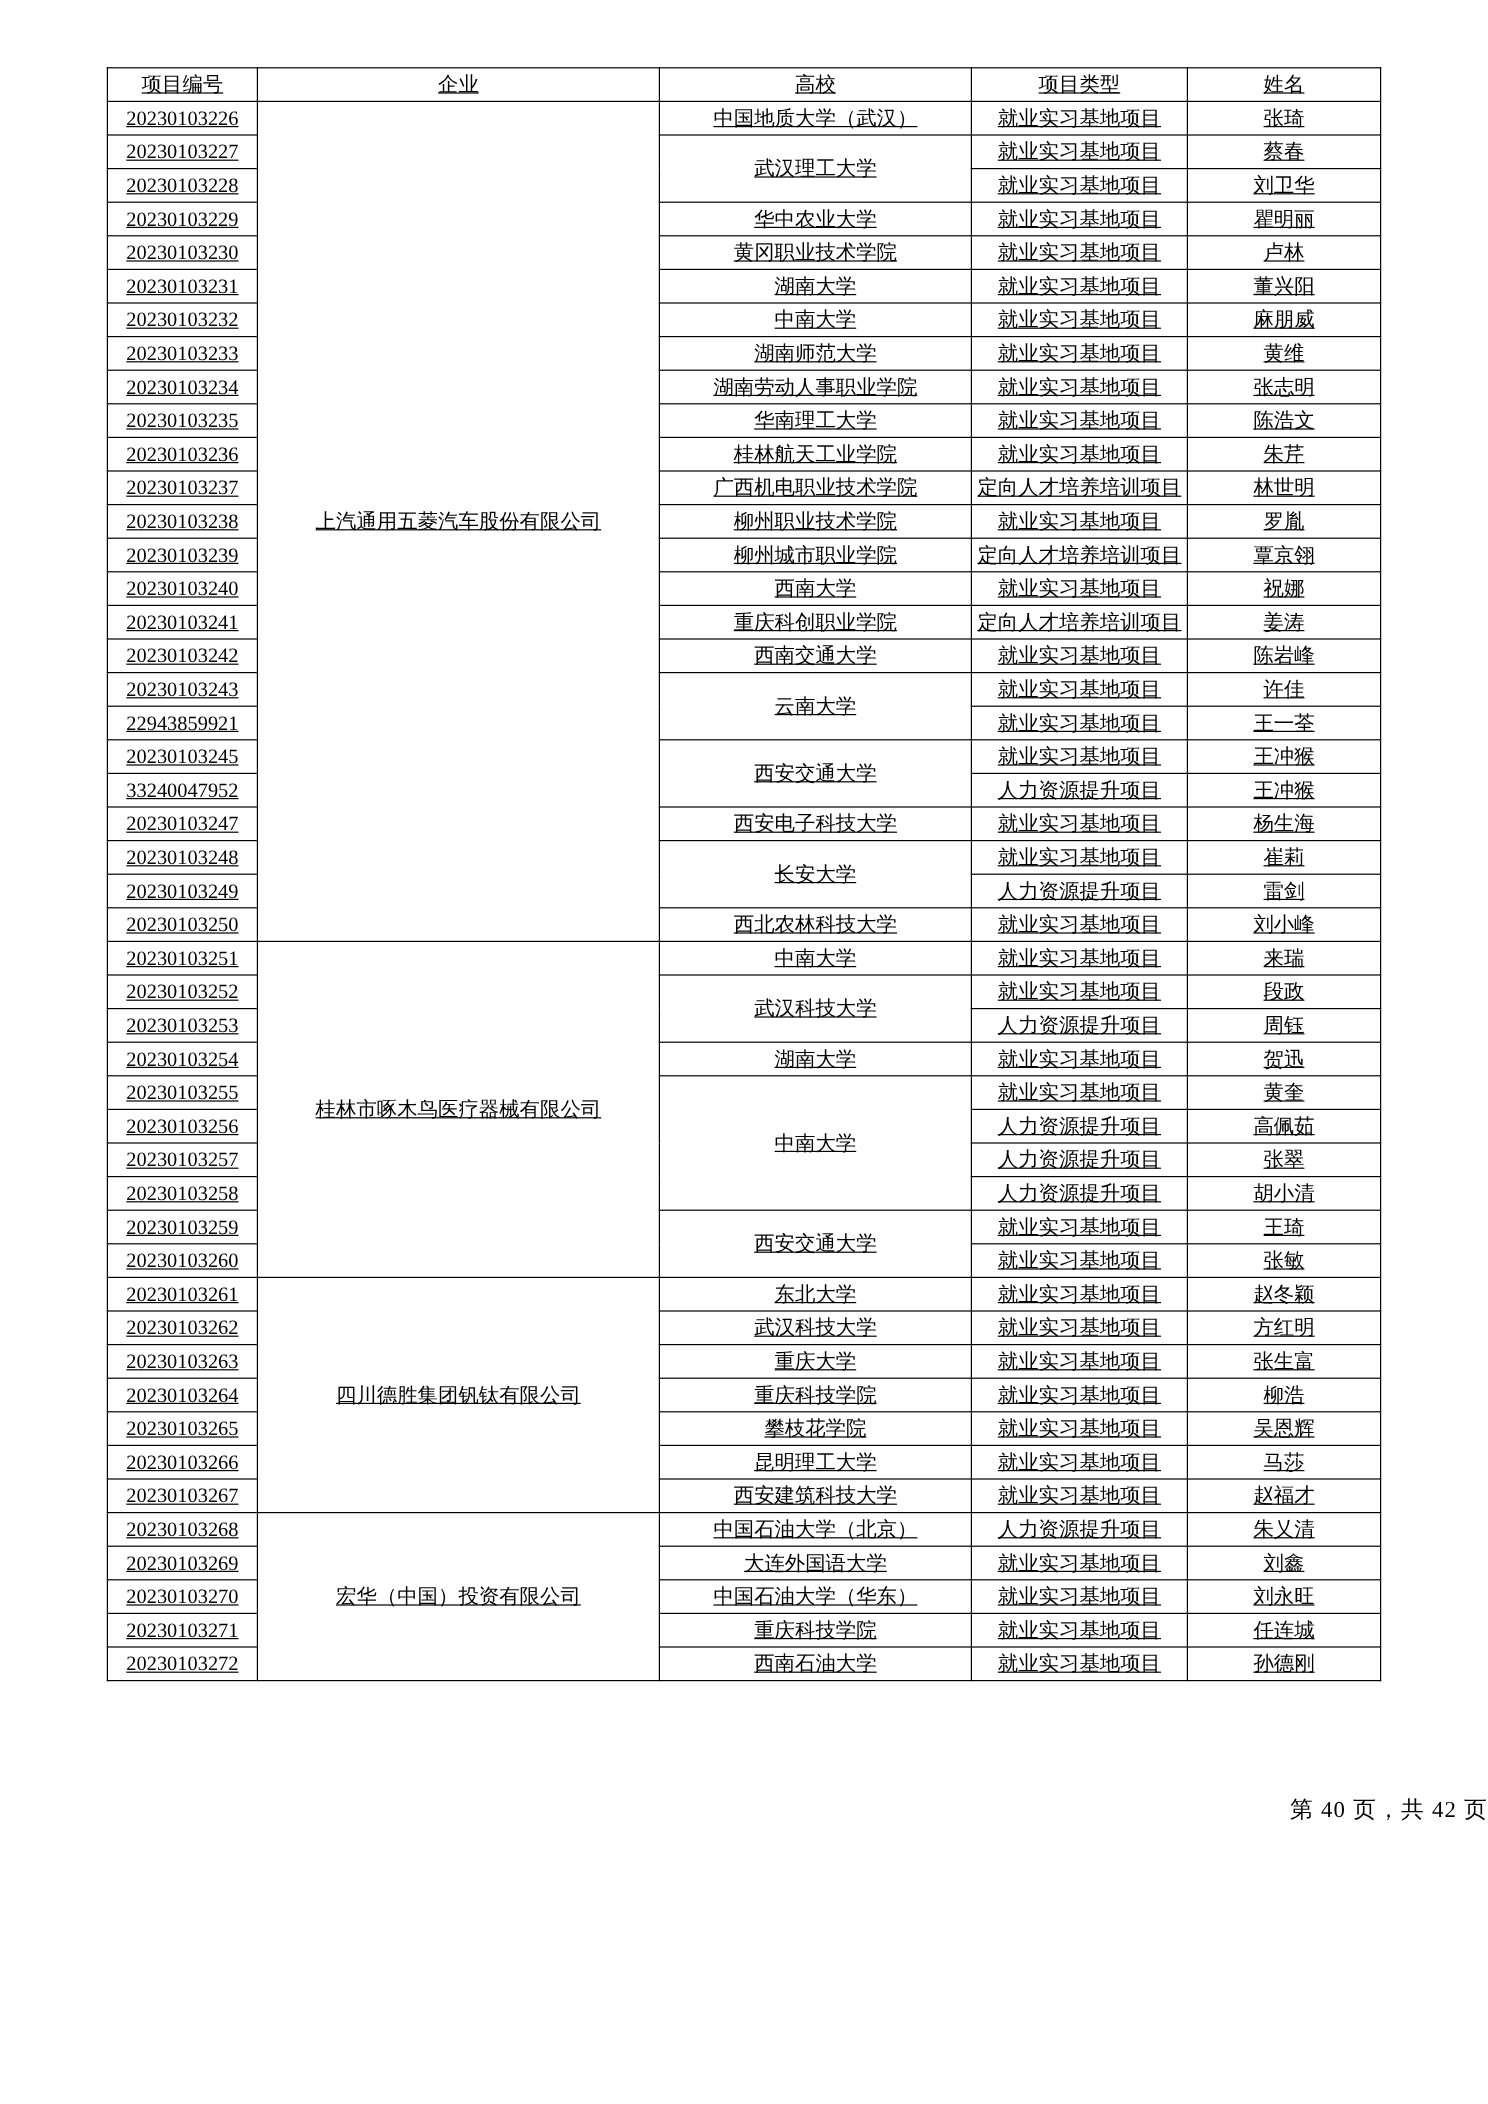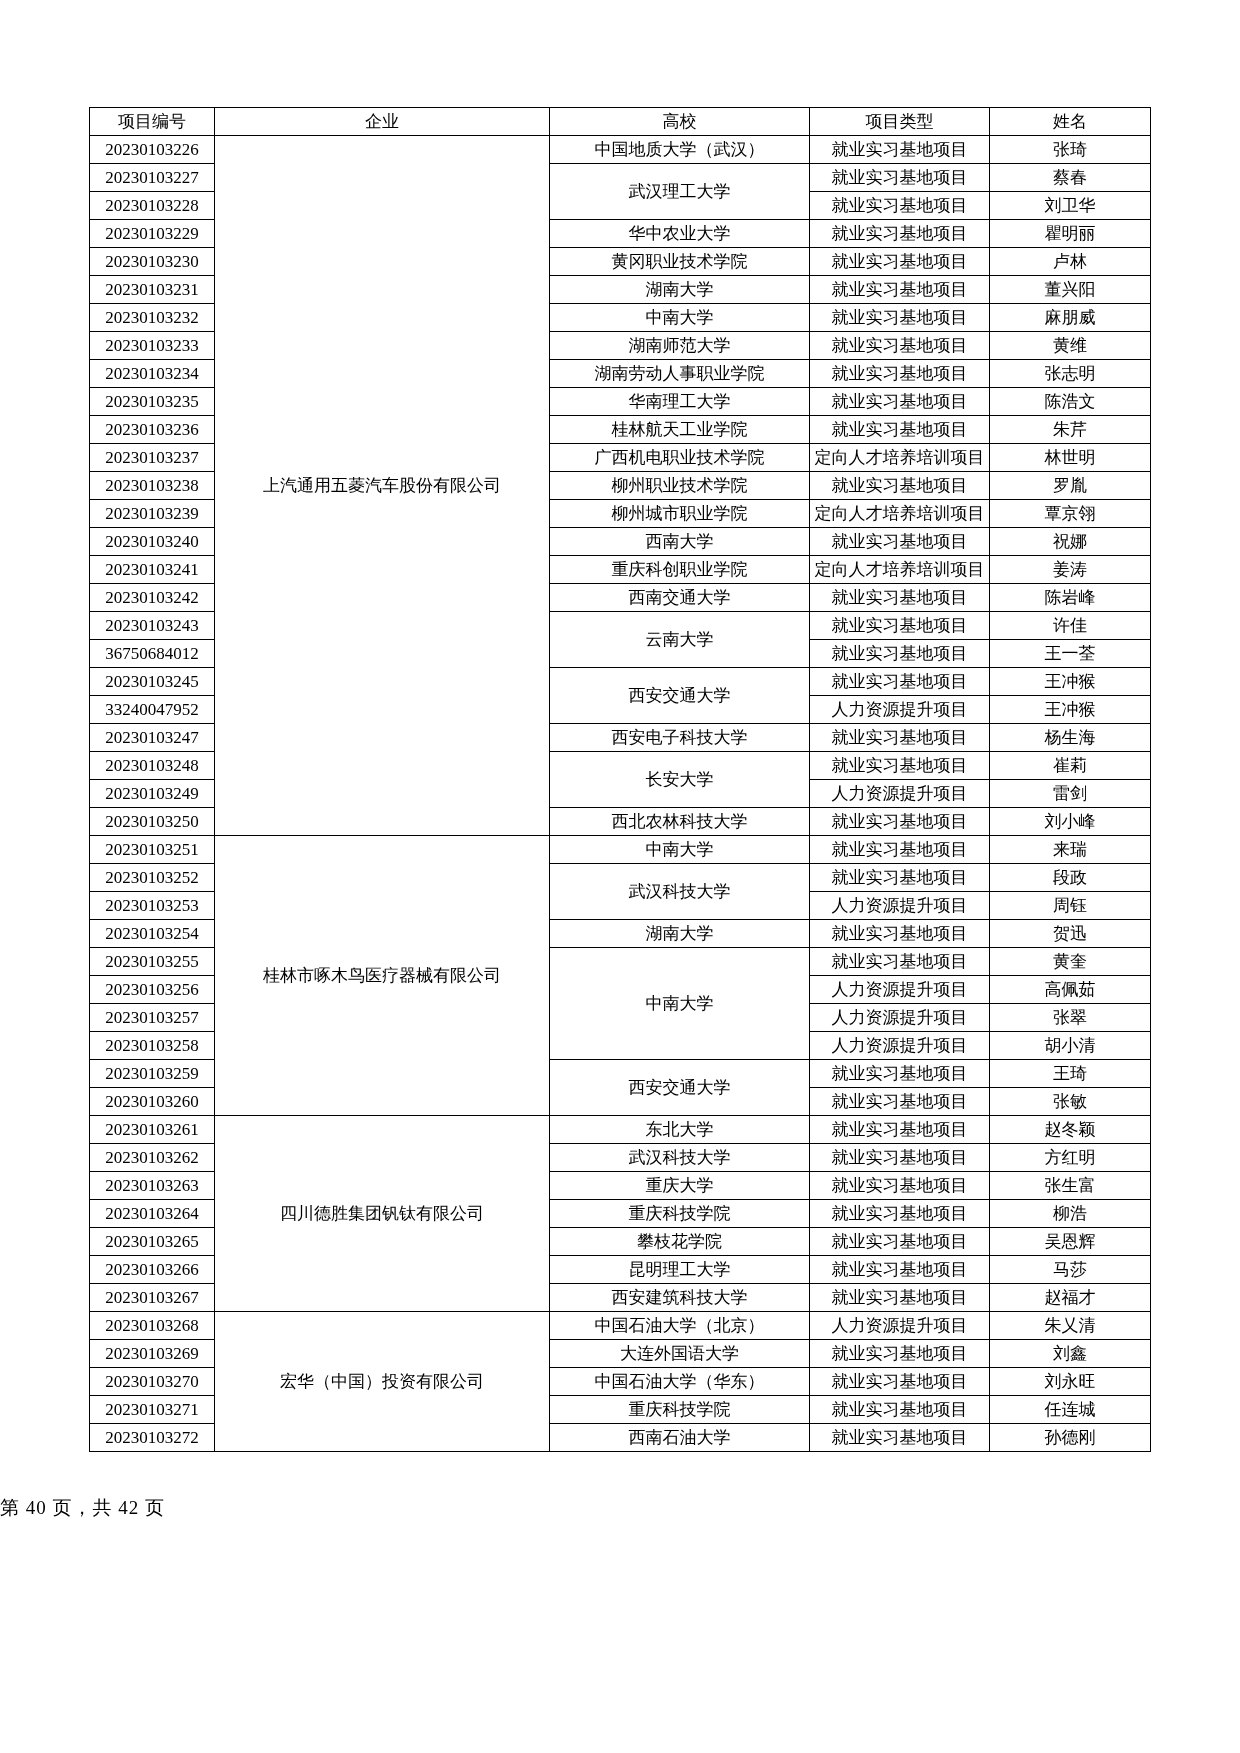--- a/index.html
+++ b/index.html
@@ -11,21 +11,22 @@
     width: 1240px;
     height: 1753px;
     font-family: "Liberation Serif", "DejaVu Serif", serif;
     color: #000;
     position: relative;
   }
   .page {
     box-sizing: border-box;
     width: 1240px;
     height: 1753px;
-    padding: 107px 40px 0 40px;
+    padding: 56px 40px 0 40px;
+    text-decoration: underline;
   }
   table.doc-table {
     border-collapse: collapse;
     width: 1036px;
     margin: 0 auto;
     table-layout: fixed;
   }
   table.doc-table td,
   table.doc-table th {
     border: 1px solid #000;
@@ -46,21 +47,21 @@
   .col-name  { width: 156px; }
 
   .corp-cell {
     font-size: 17px;
   }
   .footer {
     position: absolute;
     left: 0;
     top: 1495px;
     width: 1240px;
-    text-align: left;
+    text-align: right;
     font-size: 19px;
     letter-spacing: 1px;
     font-family: "Liberation Serif", "DejaVu Serif", serif;
   }
 </style>
 </head>
 <body>
 
 <div class="page">
   <table class="doc-table">
@@ -176,21 +177,21 @@
           <td class="col-type">就业实习基地项目</td>
           <td class="col-name">陈岩峰</td>
         </tr>
         <tr>
           <td class="col-id">20230103243</td>
           <td class="col-univ" rowspan="2">云南大学</td>
           <td class="col-type">就业实习基地项目</td>
           <td class="col-name">许佳</td>
         </tr>
         <tr>
-          <td class="col-id">36750684012</td>
+          <td class="col-id">22943859921</td>
           <td class="col-type">就业实习基地项目</td>
           <td class="col-name">王一荃</td>
         </tr>
         <tr>
           <td class="col-id">20230103245</td>
           <td class="col-univ" rowspan="2">西安交通大学</td>
           <td class="col-type">就业实习基地项目</td>
           <td class="col-name">王冲猴</td>
         </tr>
         <tr>

